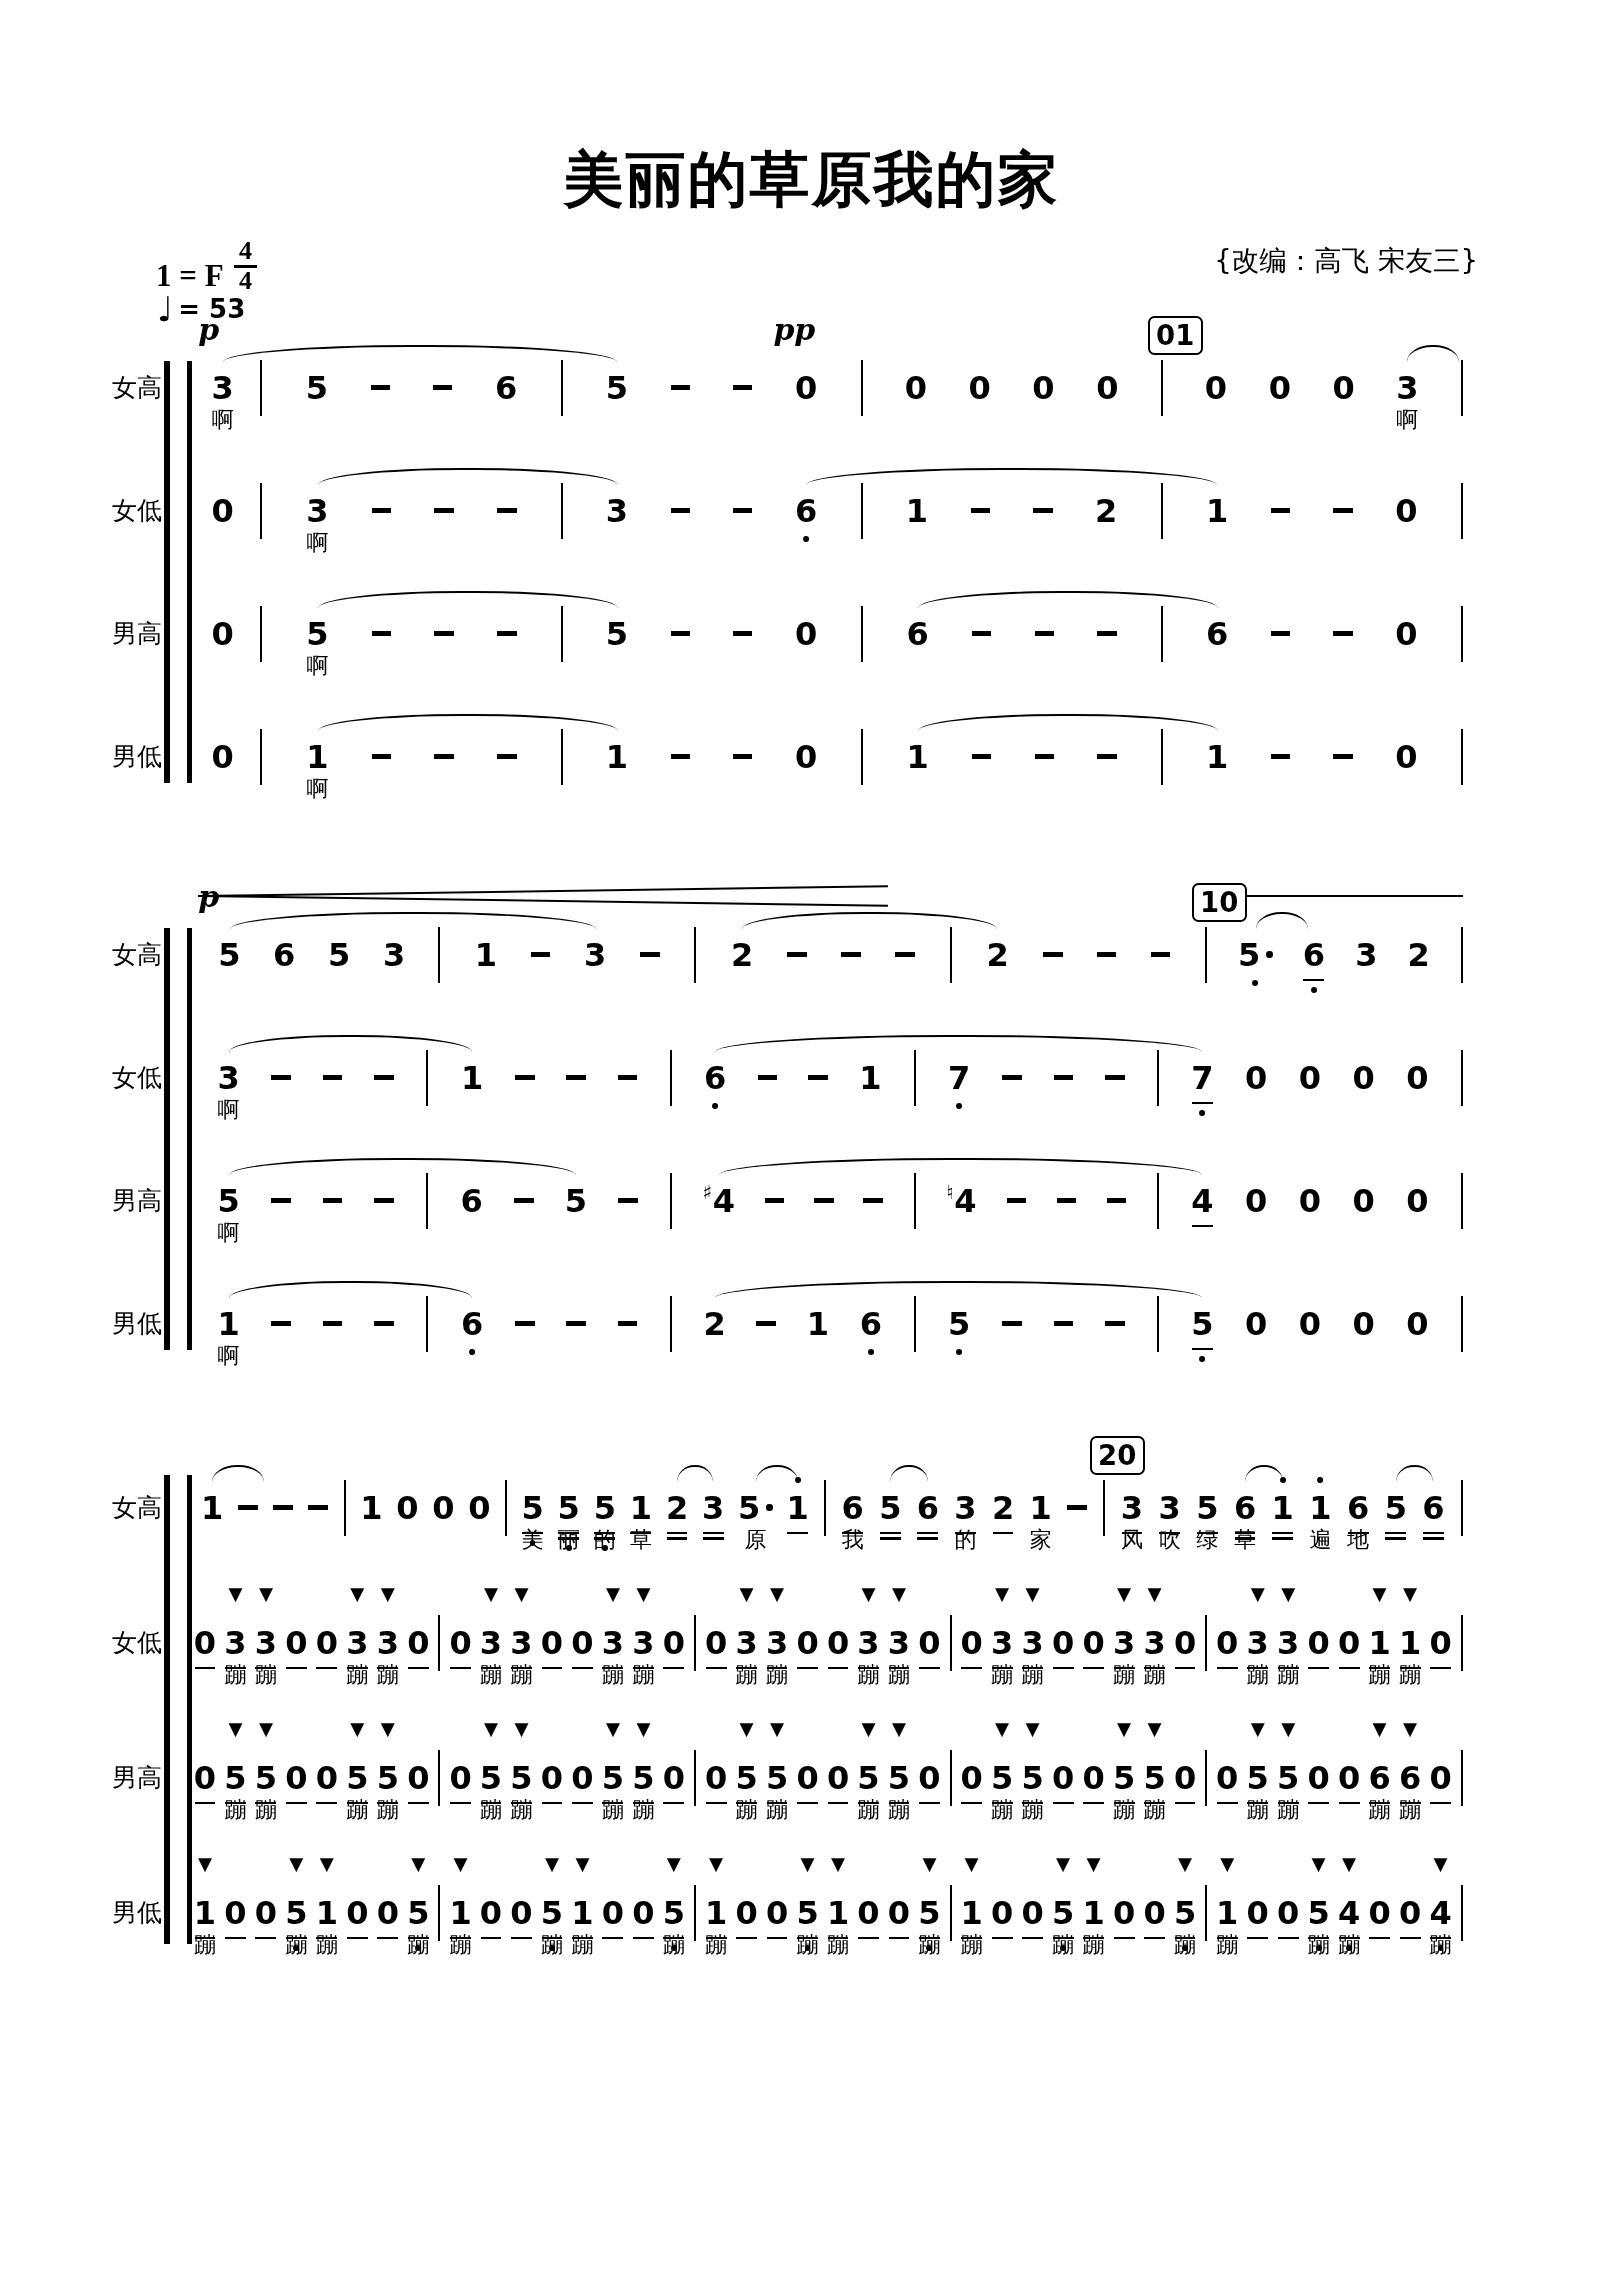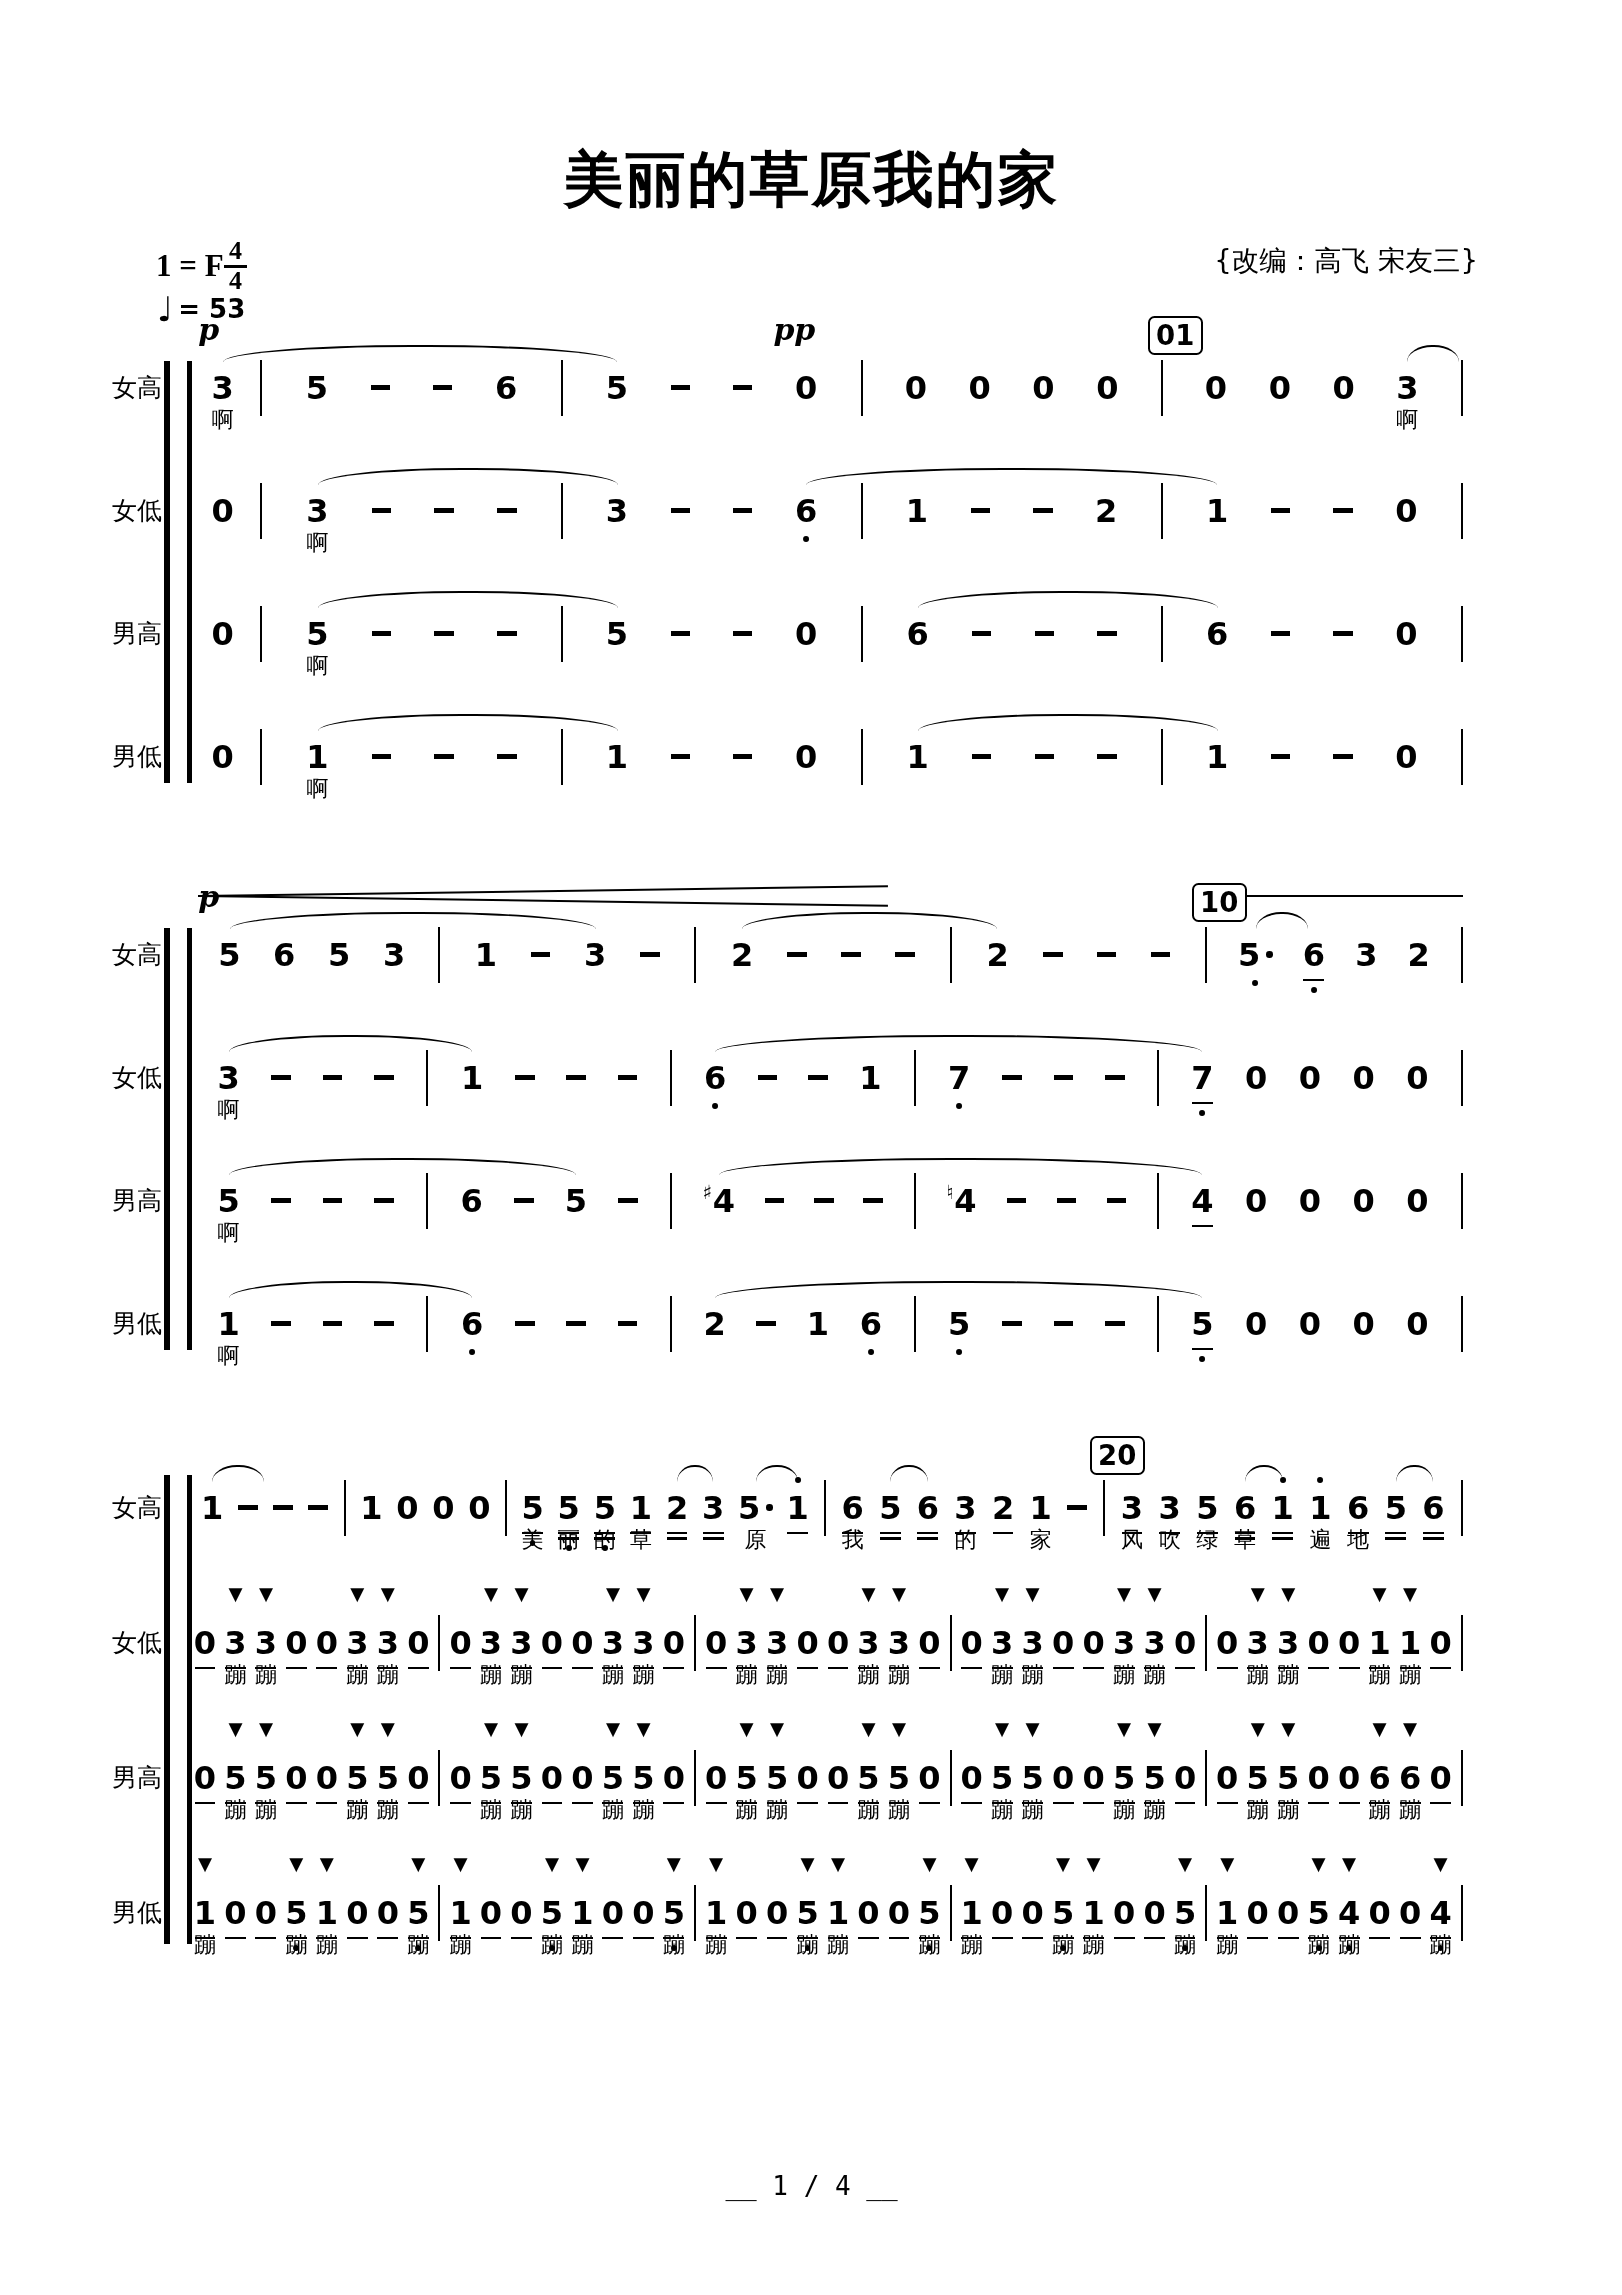--- a/index.html
+++ b/index.html
@@ -2,21 +2,21 @@
 <html style="font-size:10.5px"><head>
 <meta charset="utf-8">
 <style>
   html,body{margin:0;padding:0;background:#e8e8e8;}
   .page{position:relative;width:1623px;height:2295px;background:#ffffff;
         font-family:"DejaVu Sans",sans-serif;color:#000;overflow:hidden;margin:0 auto;}
   .title{position:absolute;top:140px;left:0;right:0;text-align:center;
          font-size:60px;font-weight:bold;letter-spacing:2px;}
   .subtitle{position:absolute;top:237px;left:0;right:0;text-align:center;font-size:24px;}
   .credit{position:absolute;top:243px;right:145px;font-size:27.5px;}
-  .keyblock{position:absolute;top:239px;left:156px;display:flex;align-items:center;gap:0;
+  .keyblock{position:absolute;top:239px;left:156px;display:flex;align-items:flex-end;gap:10px;
             font-family:"Liberation Serif",serif;font-size:31px;font-weight:bold;}
   .timesig{display:inline-flex;flex-direction:column;align-items:center;line-height:.95;
            font-size:26px;font-weight:bold;}
   .timesig .tsline{width:23.6px;height:2.6px;background:#000;margin:1.3px 0;}
   .tempo{position:absolute;top:292px;left:157px;font-size:26px;font-weight:bold;
          display:flex;align-items:center;gap:5.2px;}
   .tempo .glyph{font-size:34px;line-height:1;}
   .footer{position:absolute;top:2171px;left:0;right:0;text-align:center;font-size:26px;
           font-family:"DejaVu Sans Mono",monospace;}
 
@@ -1590,15 +1590,14 @@
               <div class="dotb" style="bottom: -17px;"></div>
               <div class="accent">▼</div>
               <div class="lyric">蹦</div>
             </div>
           </div>
           <div class="bar"></div>
         </div>
       </div>
     </section>
 
-  <div class="footer">__ 1 / 4 __</div>
 </div>
 
 
 </body></html>

